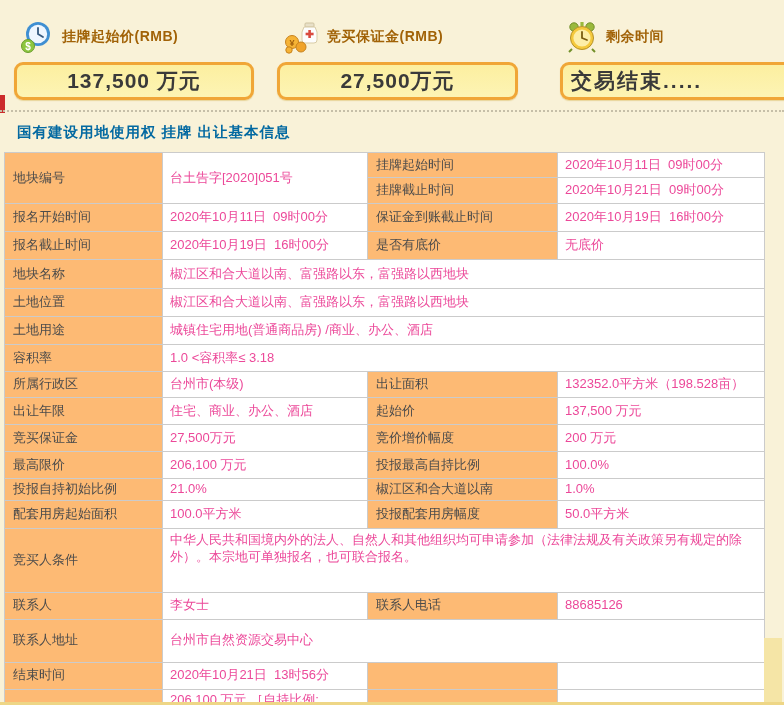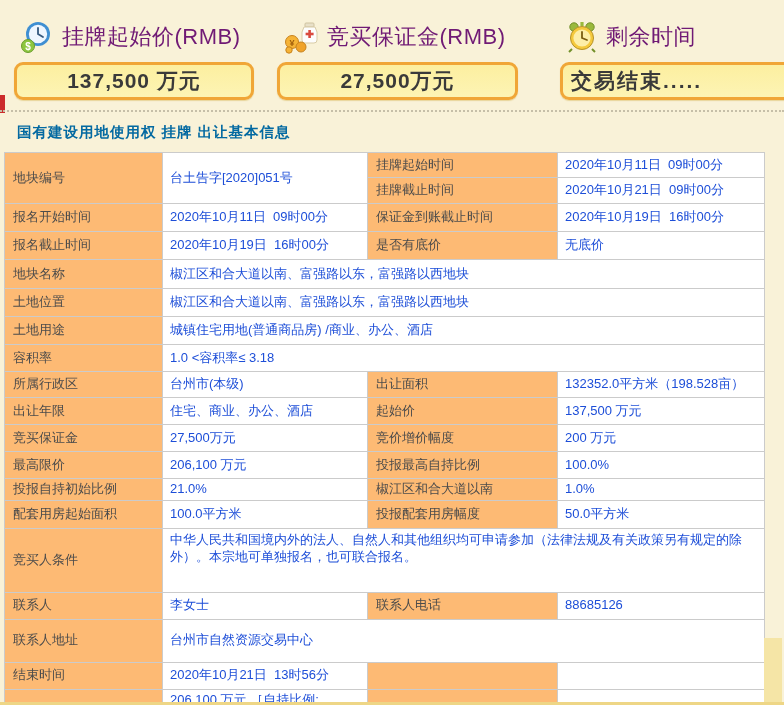--- a/index.html
+++ b/index.html
@@ -8,21 +8,21 @@
     position:relative;width:784px;height:705px;overflow:hidden;
     background:#f9f2d8;
     font-family:"Liberation Sans",sans-serif;
   }
   
   .sum-item{position:absolute;top:12px;}
   .sum-item.i1{left:14px;width:240px;}
   .sum-item.i2{left:277px;width:241px;}
   .sum-item.i3{left:560px;width:242px;}
   .sum-head{height:50px;display:flex;align-items:center;gap:8px;padding-left:6px;}
-  .sum-label{color:#701a75;font-weight:normal;font-size:22px;letter-spacing:0.5px;white-space:nowrap;}
+  .sum-label{color:#a16207;font-weight:bold;font-size:14px;letter-spacing:0.5px;white-space:nowrap;}
   .sum-box{
     height:32px;border:3px solid #f0a637;border-radius:9px;
     background:linear-gradient(#fcefa0,#fdf4b4);
     display:flex;align-items:center;justify-content:center;
     font-size:21px;font-weight:bold;color:#3a3a3a;letter-spacing:1px;
     box-shadow:0 1px 1px rgba(200,160,40,.35);
   }
   .sum-item.i3 .sum-box{justify-content:flex-start;padding-left:8px;letter-spacing:2px;}
   .icon{display:inline-flex;flex:0 0 auto;}
   
@@ -30,21 +30,21 @@
   .dotted-sep{position:absolute;left:0;top:110px;width:784px;border-top:2px dotted #c6bfa8;}
   .section-title{position:absolute;left:17px;top:123px;font-size:14.5px;font-weight:bold;color:#0369a1;letter-spacing:1px;}
   
   .info-table{
     position:absolute;left:4px;top:152px;width:760px;
     border-collapse:collapse;table-layout:fixed;
     font-size:13px;
   }
   .info-table td{border:1px solid #cbcbcb;vertical-align:middle;line-height:1.3;overflow:hidden;}
   .info-table td.label{background:#fdba74;color:#4b4b4b;padding:2px 4px 2px 8px;}
-  .info-table td.value{background:#ffffff;color:#1d4ed8;padding:2px 6px 2px 7px;white-space:pre-wrap;}
+  .info-table td.value{background:#ffffff;color:#ec4899;padding:2px 6px 2px 7px;white-space:pre-wrap;}
   .info-table td.vtop{vertical-align:top;padding-top:3px;}
   
   .right-strip{position:absolute;left:764px;top:638px;width:18px;height:67px;background:#f5e5a6;}
   .bottom-strip{position:absolute;left:0;bottom:0;width:784px;height:3px;background:#eed686;z-index:3;}
 </style>
 </head>
 <body>
 
 <div class="page">
 

